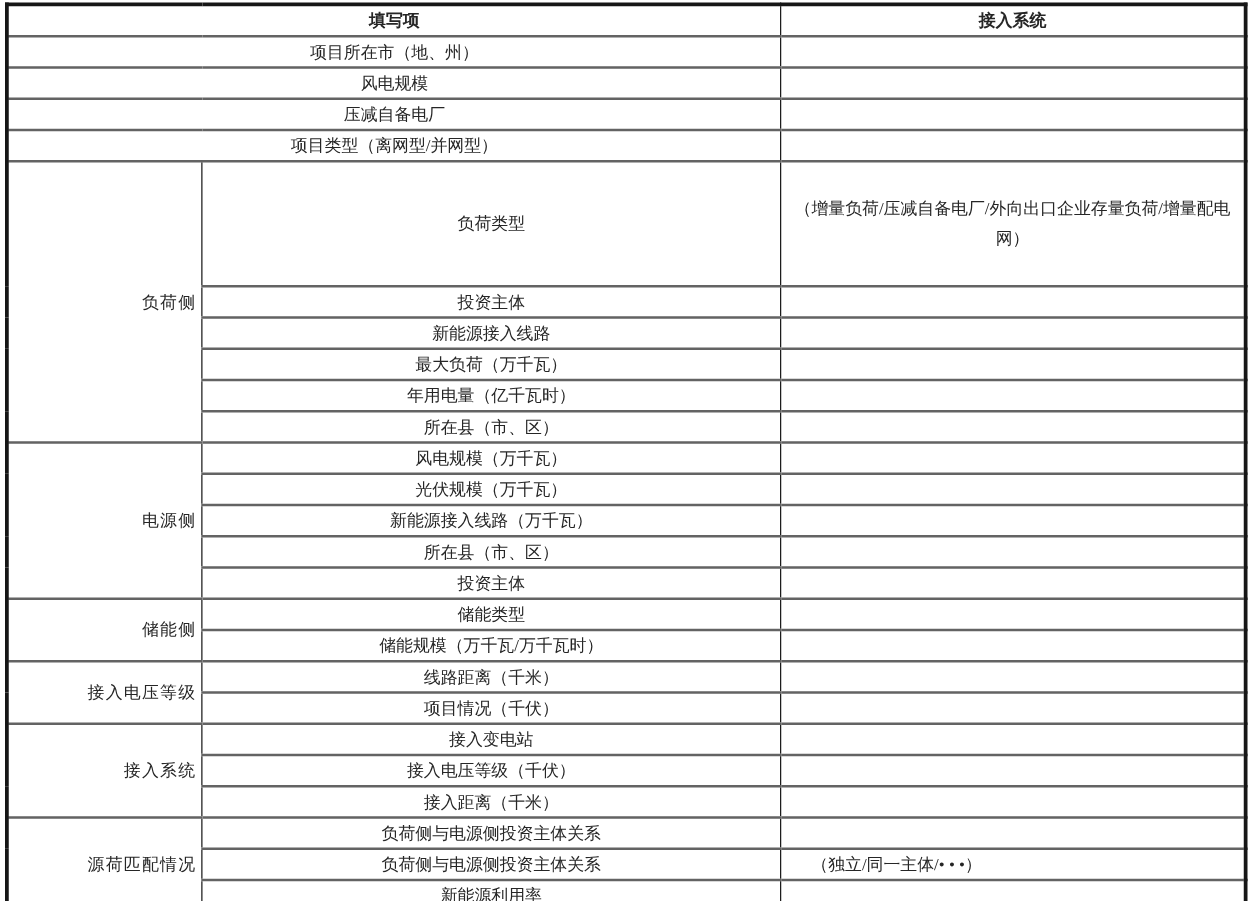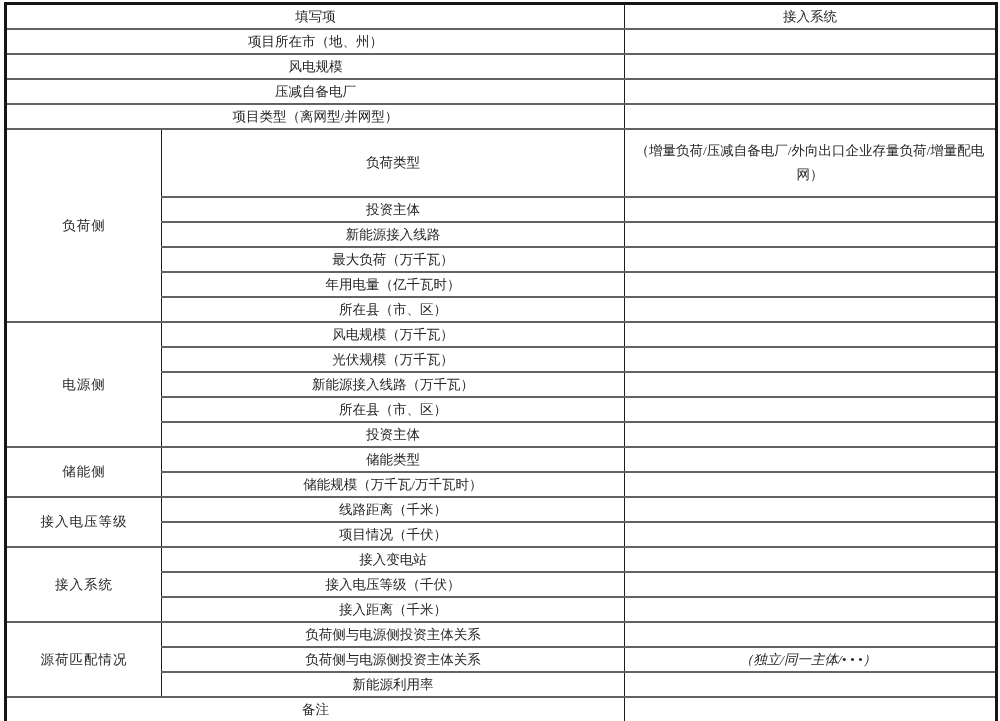--- a/index.html
+++ b/index.html
@@ -31,29 +31,29 @@
     border-top: 2px solid #636363;
     border-bottom: 2px solid #636363;
     height: 23px;
     padding: 0 4px;
     text-align: center;
     vertical-align: middle;
     overflow: hidden;
     white-space: nowrap;
   }
   tr.tall-row td { height: 66px; }
-  td.value-cell { text-align: center; padding-left: 0; font-style: italic; }
+  td.value-cell { text-align: left; padding-left: 24px; }
   td.value-center {
     text-align: center;
     white-space: normal;
     line-height: 24px;
-    padding: 0 10px;
+    padding: 16px 10px;
   }
-  td.group-cell { letter-spacing: 1px; }
-  td.header-cell { font-weight: 400; }
+  td.group-cell { letter-spacing: 1px; text-align: right; }
+  td.header-cell { font-weight: 700; }
 </style>
 </head>
 <body>
 
 <div class="doc">
   <table class="form-table">
     <colgroup>
       <col class="c-group">
         <col class="c-item">
         <col class="c-value">

